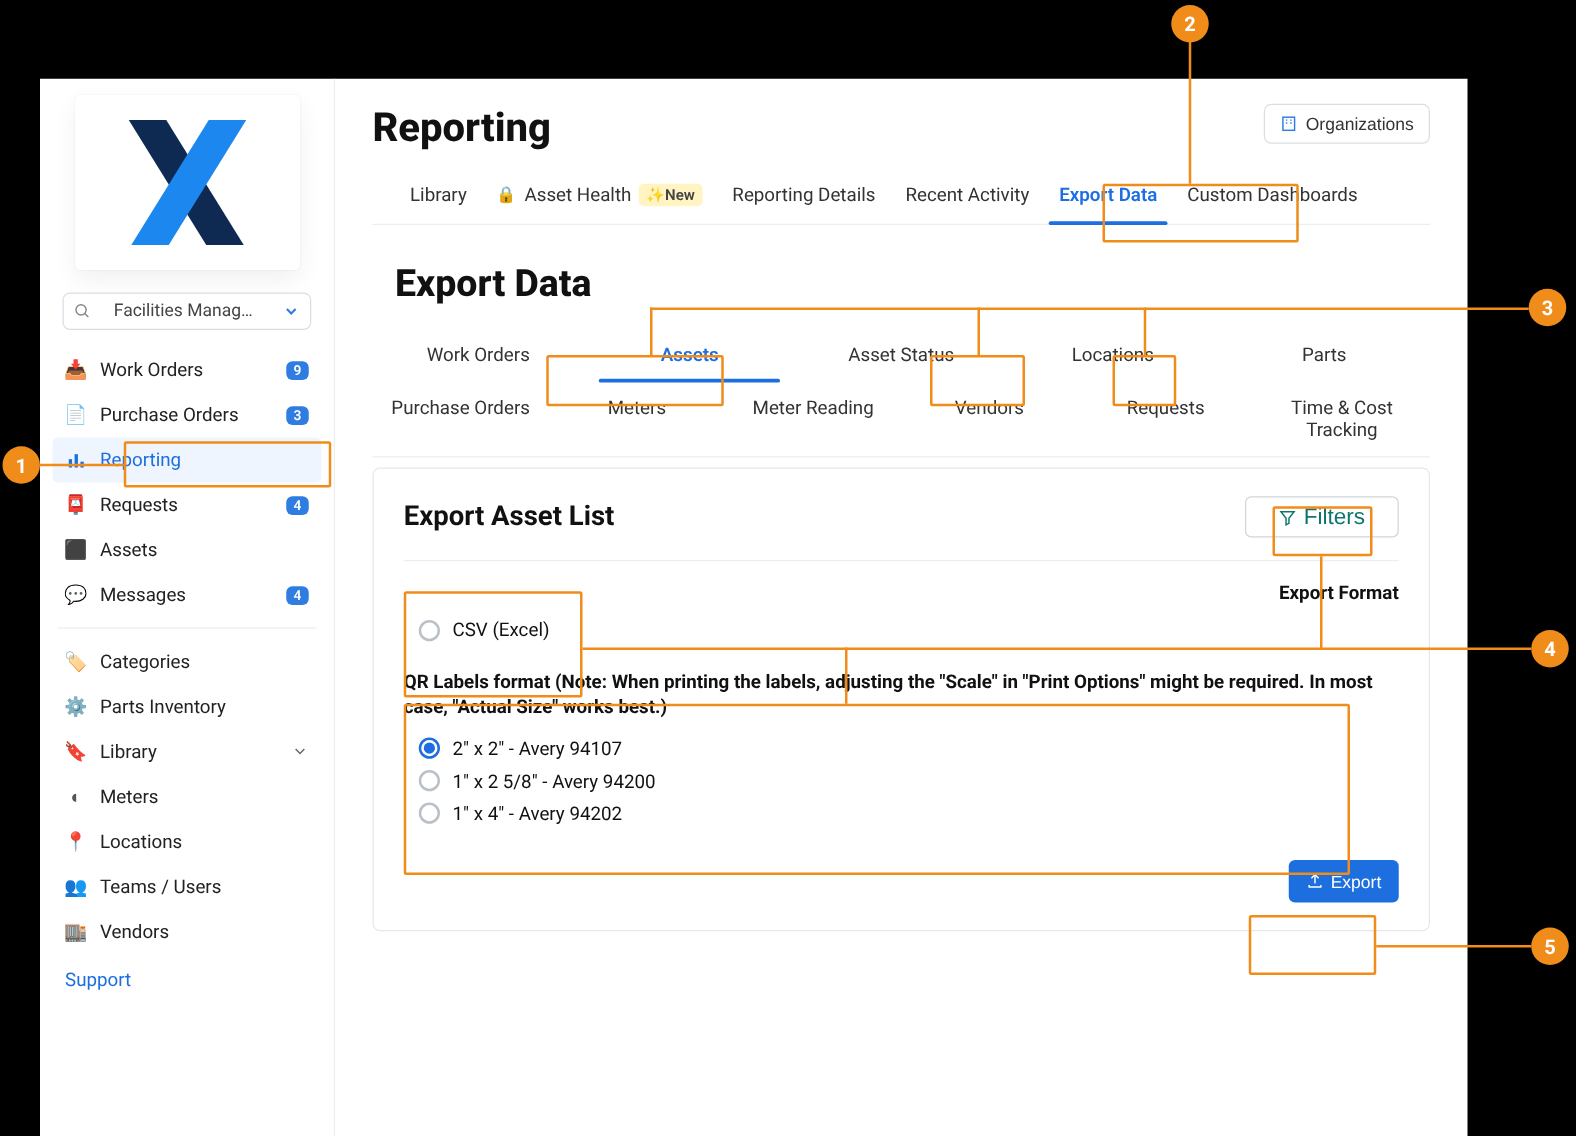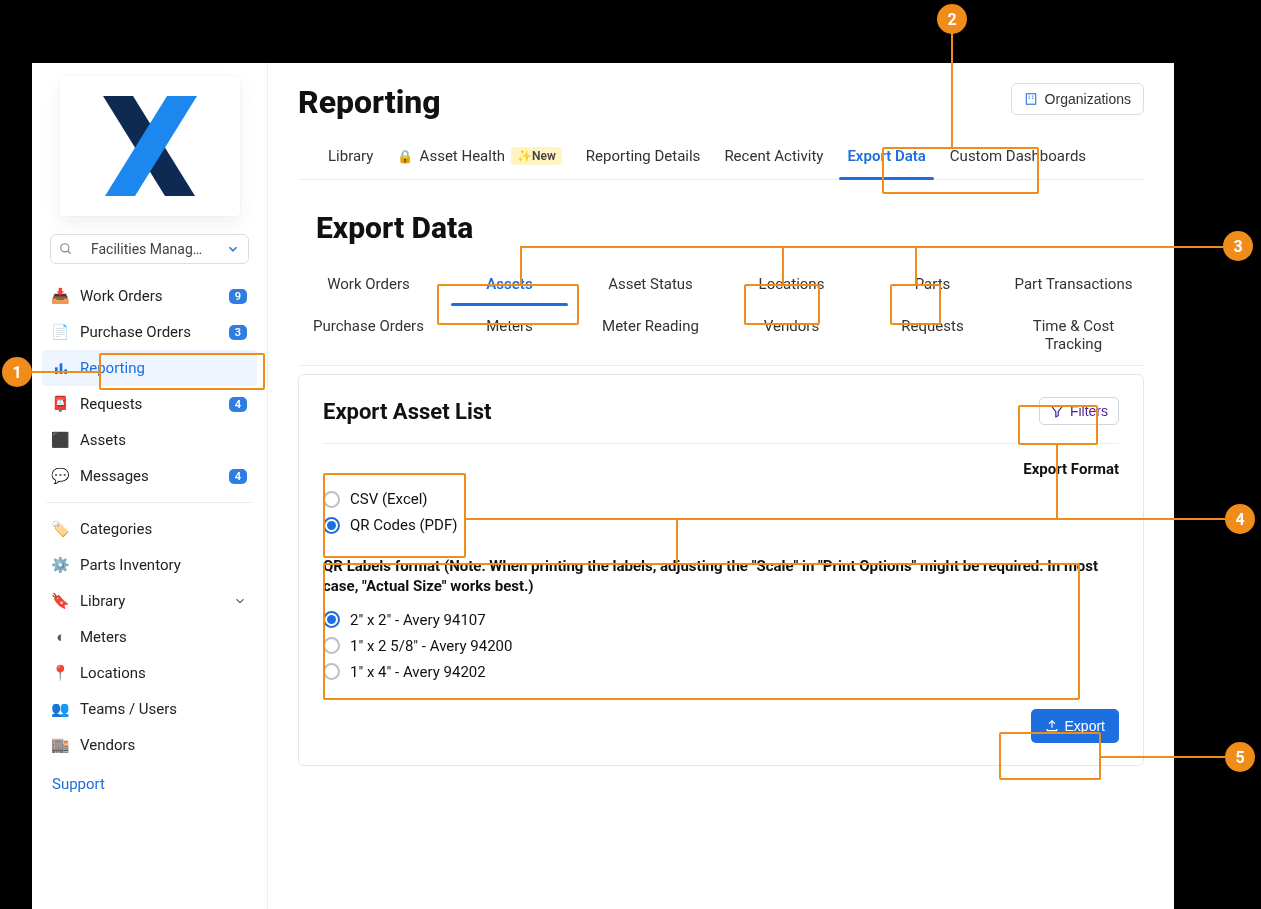--- a/index.html
+++ b/index.html
@@ -112,26 +112,26 @@
 .subtab.active { color:#1d6fe0; font-weight:600; }
 .subtab.active::after { content:""; position:absolute; left:12px; right:12px; bottom:-1px; height:3px; background:#1d6fe0; border-radius:2px; }
 
 .card {
   border:1px solid #e5e8eb; border-radius:6px; margin-top:8px;
   padding:22px 24px;
 }
 .card-head { display:flex; justify-content:space-between; align-items:center; border-bottom:1px solid #eee; padding-bottom:18px; }
 .card-head h3 { font-size:22px; font-weight:700; }
 .filters-btn {
-  border:1px solid #cfd6dc; border-radius:5px; padding:5px 10px;
-  color:#4c1d95; font-size:14px; display:flex; align-items:center; gap:6px;
+  border:1px solid #cfd6dc; border-radius:5px; padding:5px 26px;
+  color:#0f766e; font-size:18px; display:flex; align-items:center; gap:6px;
   background:#fff; cursor:pointer;
 }
 .section-title { font-size:15px; font-weight:700; margin:16px 0 8px;text-align:right; }
-.radio-row { display:flex; align-items:center; gap:10px; font-size:15px; padding:4px 0; cursor:pointer; }
+.radio-row { display:flex; align-items:center; gap:10px; font-size:15px; padding:4px 12px; cursor:pointer; }
 .radio-dot {
   width:17px; height:17px; border:2px solid #b9c0c7; border-radius:50%;
   display:inline-flex; align-items:center; justify-content:center;
 }
 .radio-dot.sel { border-color:#1d6fe0; }
 .radio-dot.sel::after { content:""; width:9px; height:9px; background:#1d6fe0; border-radius:50%; }
 .note { font-weight:700; font-size:15px; margin:18px 0 10px; line-height:1.35; }
 .export-btn {
   background:#1d6fe0; color:#fff; border:none; border-radius:5px;
   padding:9px 14px; font-size:14px; display:flex; align-items:center; gap:6px;
@@ -322,21 +322,20 @@
 
     <div class="h2">Export Data</div>
 
     <div class="subtabs">
       <div class="subtabs-row">
         <div class="subtab">Work Orders</div>
         <div class="subtab active">Assets</div>
         <div class="subtab">Asset Status</div>
         <div class="subtab">Locations</div>
         <div class="subtab">Parts</div>
-        <div class="subtab">Part Transactions</div>
       </div>
       <div class="subtabs-row">
         <div class="subtab">Purchase Orders</div>
         <div class="subtab">Meters</div>
         <div class="subtab">Meter Reading</div>
         <div class="subtab">Vendors</div>
         <div class="subtab">Requests</div>
         <div class="subtab">Time &amp; Cost Tracking</div>
       </div>
     </div>
@@ -352,24 +351,20 @@
             </span>
           <span>Filters</span>
         </button>
       </div>
 
       <div class="section-title">Export Format</div>
       <div class="radio-row">
           <span class="radio-dot"></span>
           <span>CSV (Excel)</span>
         </div>
-      <div class="radio-row">
-          <span class="radio-dot sel"></span>
-          <span>QR Codes (PDF)</span>
-        </div>
 
       <div class="note">QR Labels format (Note: When printing the labels, adjusting the "Scale" in "Print Options" might be required. In most case, "Actual Size" works best.)</div>
       <div class="radio-row">
           <span class="radio-dot sel"></span>
           <span>2" x 2" - Avery 94107</span>
         </div>
       <div class="radio-row">
           <span class="radio-dot"></span>
           <span>1" x 2 5/8" - Avery 94200</span>
         </div>

